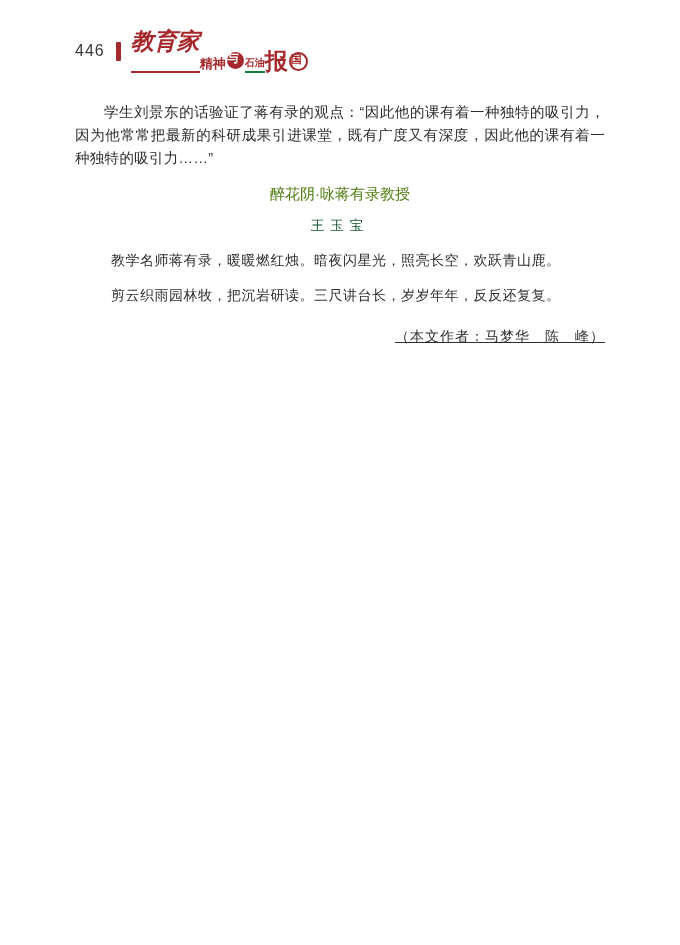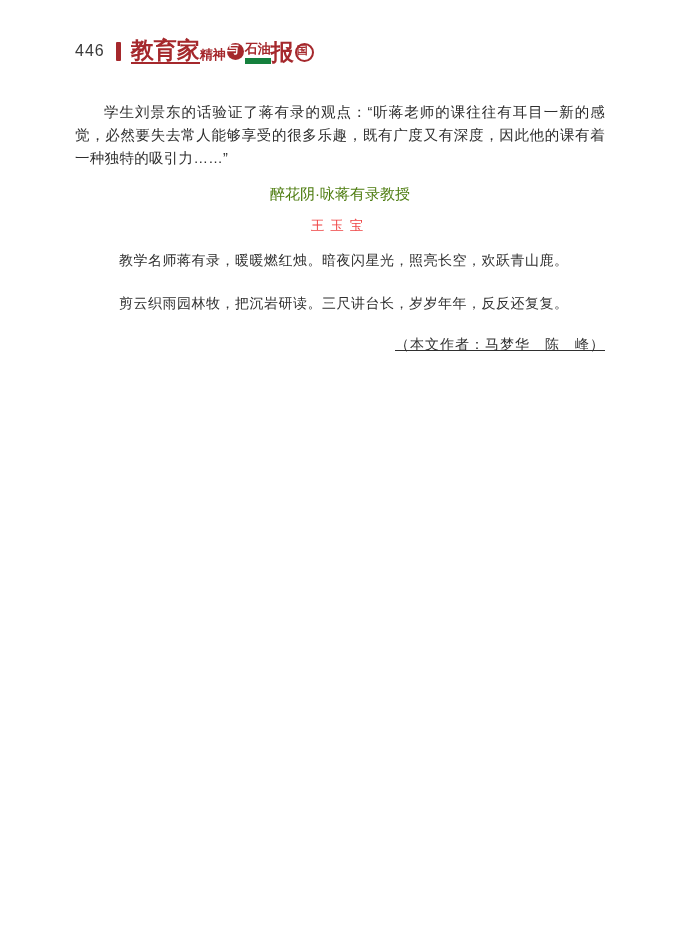--- a/index.html
+++ b/index.html
@@ -41,31 +41,32 @@
     display: flex;
     align-items: flex-end;
     color: #a5282c;
     line-height: 1;
     font-weight: bold;
     font-family: "DejaVu Serif", serif;
   }
   .brand .seg { display: inline-block; }
   .seg-large {
     font-size: 23px;
-    padding-bottom: 1px;
+    padding-bottom: 19px;
     border-bottom: 2px solid #a5282c;
+    font-style: italic;
   }
   .seg-small {
     font-size: 13px;
     padding-bottom: 3px;
   }
   .seg-small-underline {
-    font-size: 13px;
+    font-size: 10px;
     padding-bottom: 3px;
-    border-bottom: 6px solid #15803d;
+    border-bottom: 2px solid #15803d;
   }
   .seg-circle-filled {
     background: #a5282c;
     color: #ffffff;
     width: 17px;
     height: 17px;
     border-radius: 50%;
     font-size: 12px;
     display: flex;
     align-items: center;
@@ -108,25 +109,25 @@
     text-align: center;
     font-size: 15px;
     font-weight: 500;
     color: #4d7c0f;
   }
   .poem-author {
     margin-top: 13px;
     text-align: center;
     font-size: 13.5px;
     letter-spacing: 6px;
-    color: #ef4444;
+    color: #14532d;
     font-family: Liberation Mono, monospace;
   }
   .poem-line {
-    margin: 16px;
+    margin: 8px;
     text-indent: 2em;
     font-size: 14px;
     line-height: 27px;
     color: #2f2f2f;
     font-family: "Liberation Serif", serif;
     letter-spacing: 0.5px;
   }
   .poem-line.first { margin-top: 12px; }
   .attribution {
     margin-top: 19px;
@@ -150,21 +151,21 @@
       <span class="seg seg-large">教育家</span>
       <span class="seg seg-small">精神</span>
       <span class="seg seg-circle-filled">与</span>
       <span class="seg seg-small-underline">石油</span>
       <span class="seg seg-large-plain">报</span>
       <span class="seg seg-circle-outline">国</span>
     </div>
   </div>
 
   <div class="content">
-    <p class="body-para first">学生刘景东的话验证了蒋有录的观点：“听蒋老师的课往往有耳目一新的感觉，必然要失去常人能够享受的很多乐趣，既有广度又有深度，因此他的课有着一种独特的吸引力……”</p>
+    <p class="body-para first">学生刘景东的话验证了蒋有录的观点：“因此他的课有着一种独特的吸引力，因为他常常把最新的科研成果引进课堂，既有广度又有深度，因此他的课有着一种独特的吸引力……”</p>
 
     <h3 class="poem-title">醉花阴·咏蒋有录教授</h3>
     <div class="poem-author">王玉宝</div>
 
     <p class="poem-line first">教学名师蒋有录，暖暖燃红烛。暗夜闪星光，照亮长空，欢跃青山鹿。</p>
     <p class="poem-line">剪云织雨园林牧，把沉岩研读。三尺讲台长，岁岁年年，反反还复复。</p>
 
     <div class="attribution">（本文作者：马梦华　陈　峰）</div>
   </div>
 

